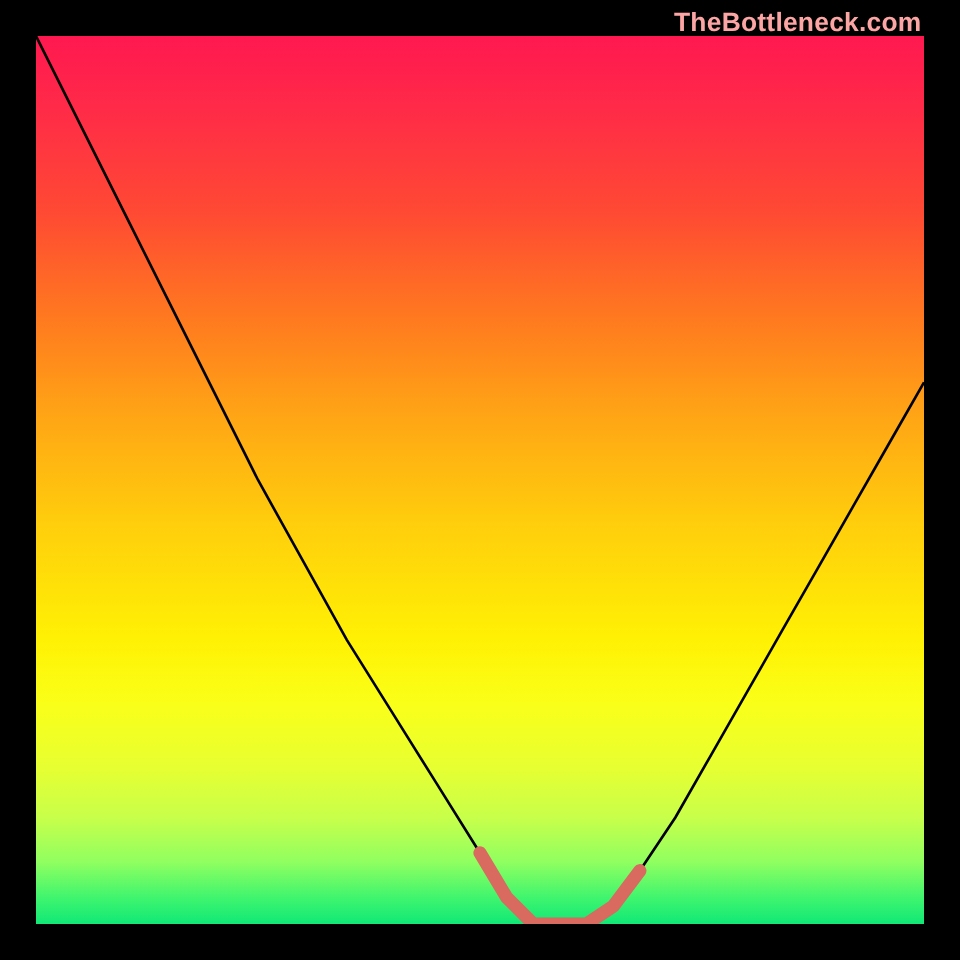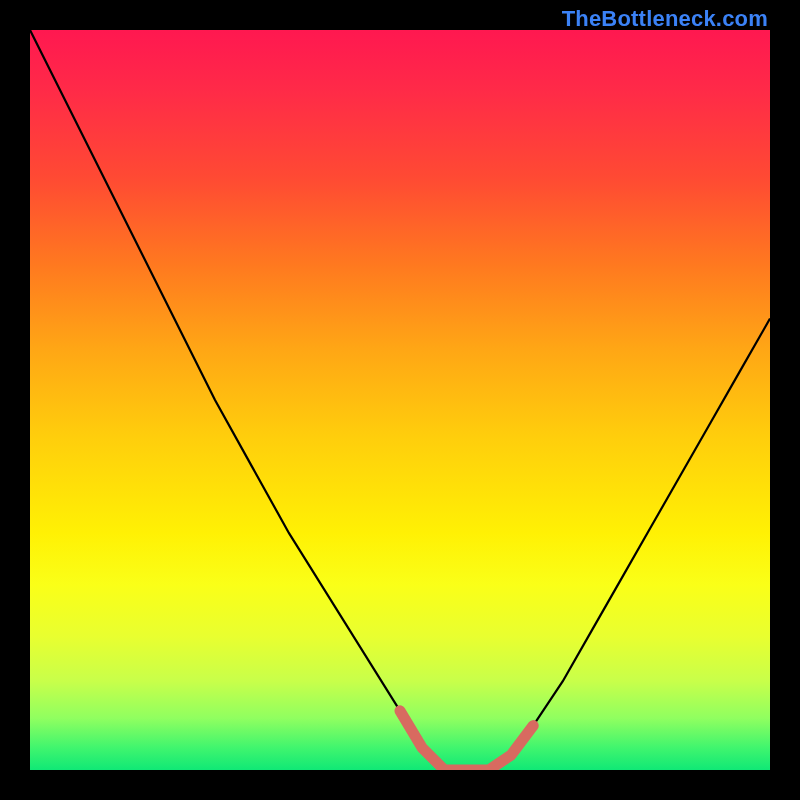--- a/index.html
+++ b/index.html
@@ -31,21 +31,21 @@
       #40f56e 97%,
       #10e876 100%);
   }
   .watermark {
     position: absolute;
     top: 6px;
     right: 32px;
     font-family: Arial, Helvetica, sans-serif;
     font-size: 22px;
     font-weight: 600;
-    color: #3b82f6;
+    color: #fca5a5;
     letter-spacing: 0.2px;
     user-select: none;
   }
   .curve-svg {
     position: absolute;
     left: 30px;
     top: 30px;
     width: 740px;
     height: 740px;
   }

